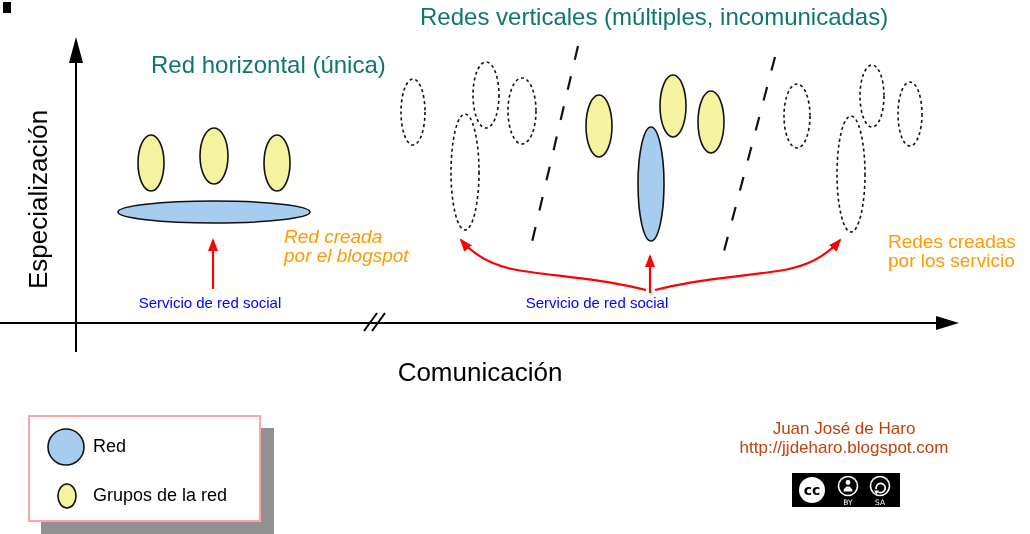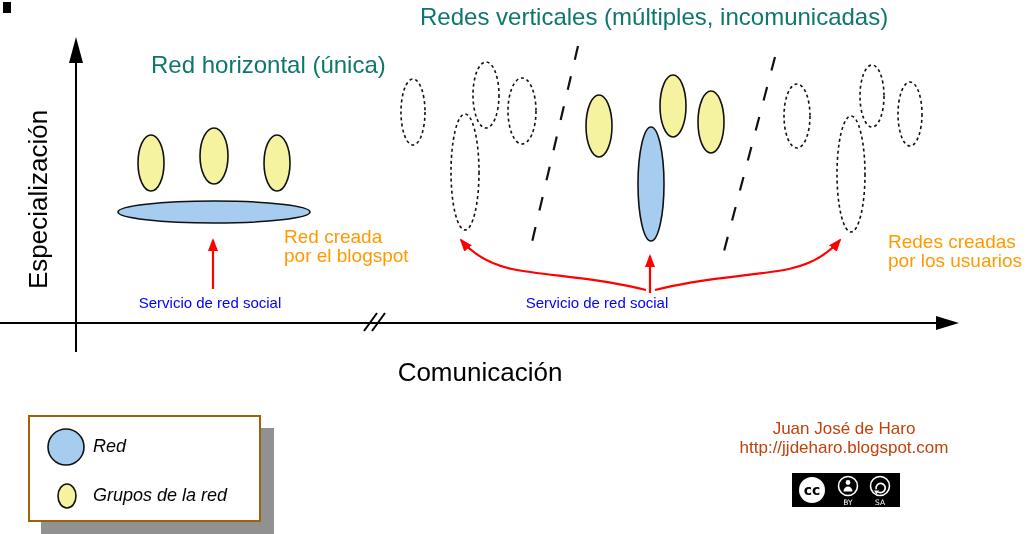--- a/index.html
+++ b/index.html
@@ -10,21 +10,21 @@
   .abs{position:absolute;}
   svg{display:block;}
   #diagram-svg{position:absolute;left:0;top:0;}
   .lbl{white-space:nowrap;}
   .title-green{color:#0f766e;font-size:24px;}
   .axis-label{color:#000;font-size:26px;}
   .service-label{color:#0000ff;font-size:15px;text-align:center;width:220px;}
   .orange-label{color:#ff9900;font-size:19px;line-height:19px;}
   .legend-box{
     left:28px;top:415px;width:229px;height:103px;background:#fff;
-    border:2px solid #a16207;box-shadow:13px 13px 0 0 #919191;font-style:italic;
+    border:2px solid #fca5a5;box-shadow:13px 13px 0 0 #919191;
   }
   .legend-label{color:#000;font-size:18px;position:absolute;left:63px;white-space:nowrap;}
   .credits{
     left:699px;top:419px;width:290px;text-align:center;color:#c2410c;
     font-size:17px;line-height:19px;
   }
   .corner-mark{left:3px;top:2px;width:8px;height:11px;background:#000;}
   #esp-label{left:-62px;top:184px;width:200px;text-align:center;transform:rotate(-90deg);}
   #com-label{left:380px;top:357px;width:200px;text-align:center;}
 </style>
@@ -95,28 +95,28 @@
   <div class="abs lbl title-green" style="left:107px;top:51px;margin-left:44px;">Red horizontal (única)</div>
 
   <div id="esp-label" class="abs lbl axis-label">Especialización</div>
 
   <div id="com-label" class="abs lbl axis-label">Comunicación</div>
 
   <div class="abs service-label" style="left:100px;top:294px;">Servicio de red social</div>
 
   <div class="abs service-label" style="left:487px;top:294px;">Servicio de red social</div>
 
-  <div class="abs orange-label" style="left:284px;top:227px;">
+  <div class="abs orange-label" style="left:284px;top:227px;font-style:italic;">
     <div>Red creada</div>
     <div>por el blogspot</div>
   </div>
 
   <div class="abs orange-label" style="left:888px;top:184px;margin-top:48px;">
     <div>Redes creadas</div>
-    <div>por los usuarios</div>
+    <div>por los servicio</div>
   </div>
 
   <div class="abs legend-box">
     <svg width="229" height="103" viewBox="0 0 229 103" style="position:absolute;left:0;top:0;">
       <circle cx="36" cy="30" r="18" stroke="#111" stroke-width="1.6" fill="#a6cdf0"></circle>
       <ellipse cx="37" cy="79" rx="9" ry="12" stroke="#111" stroke-width="1.6" fill="#f5f2a0"></ellipse>
     </svg>
     <div class="legend-label" style="top:19px;">Red</div>
     <div class="legend-label" style="top:68px;">Grupos de la red</div>
   </div>

